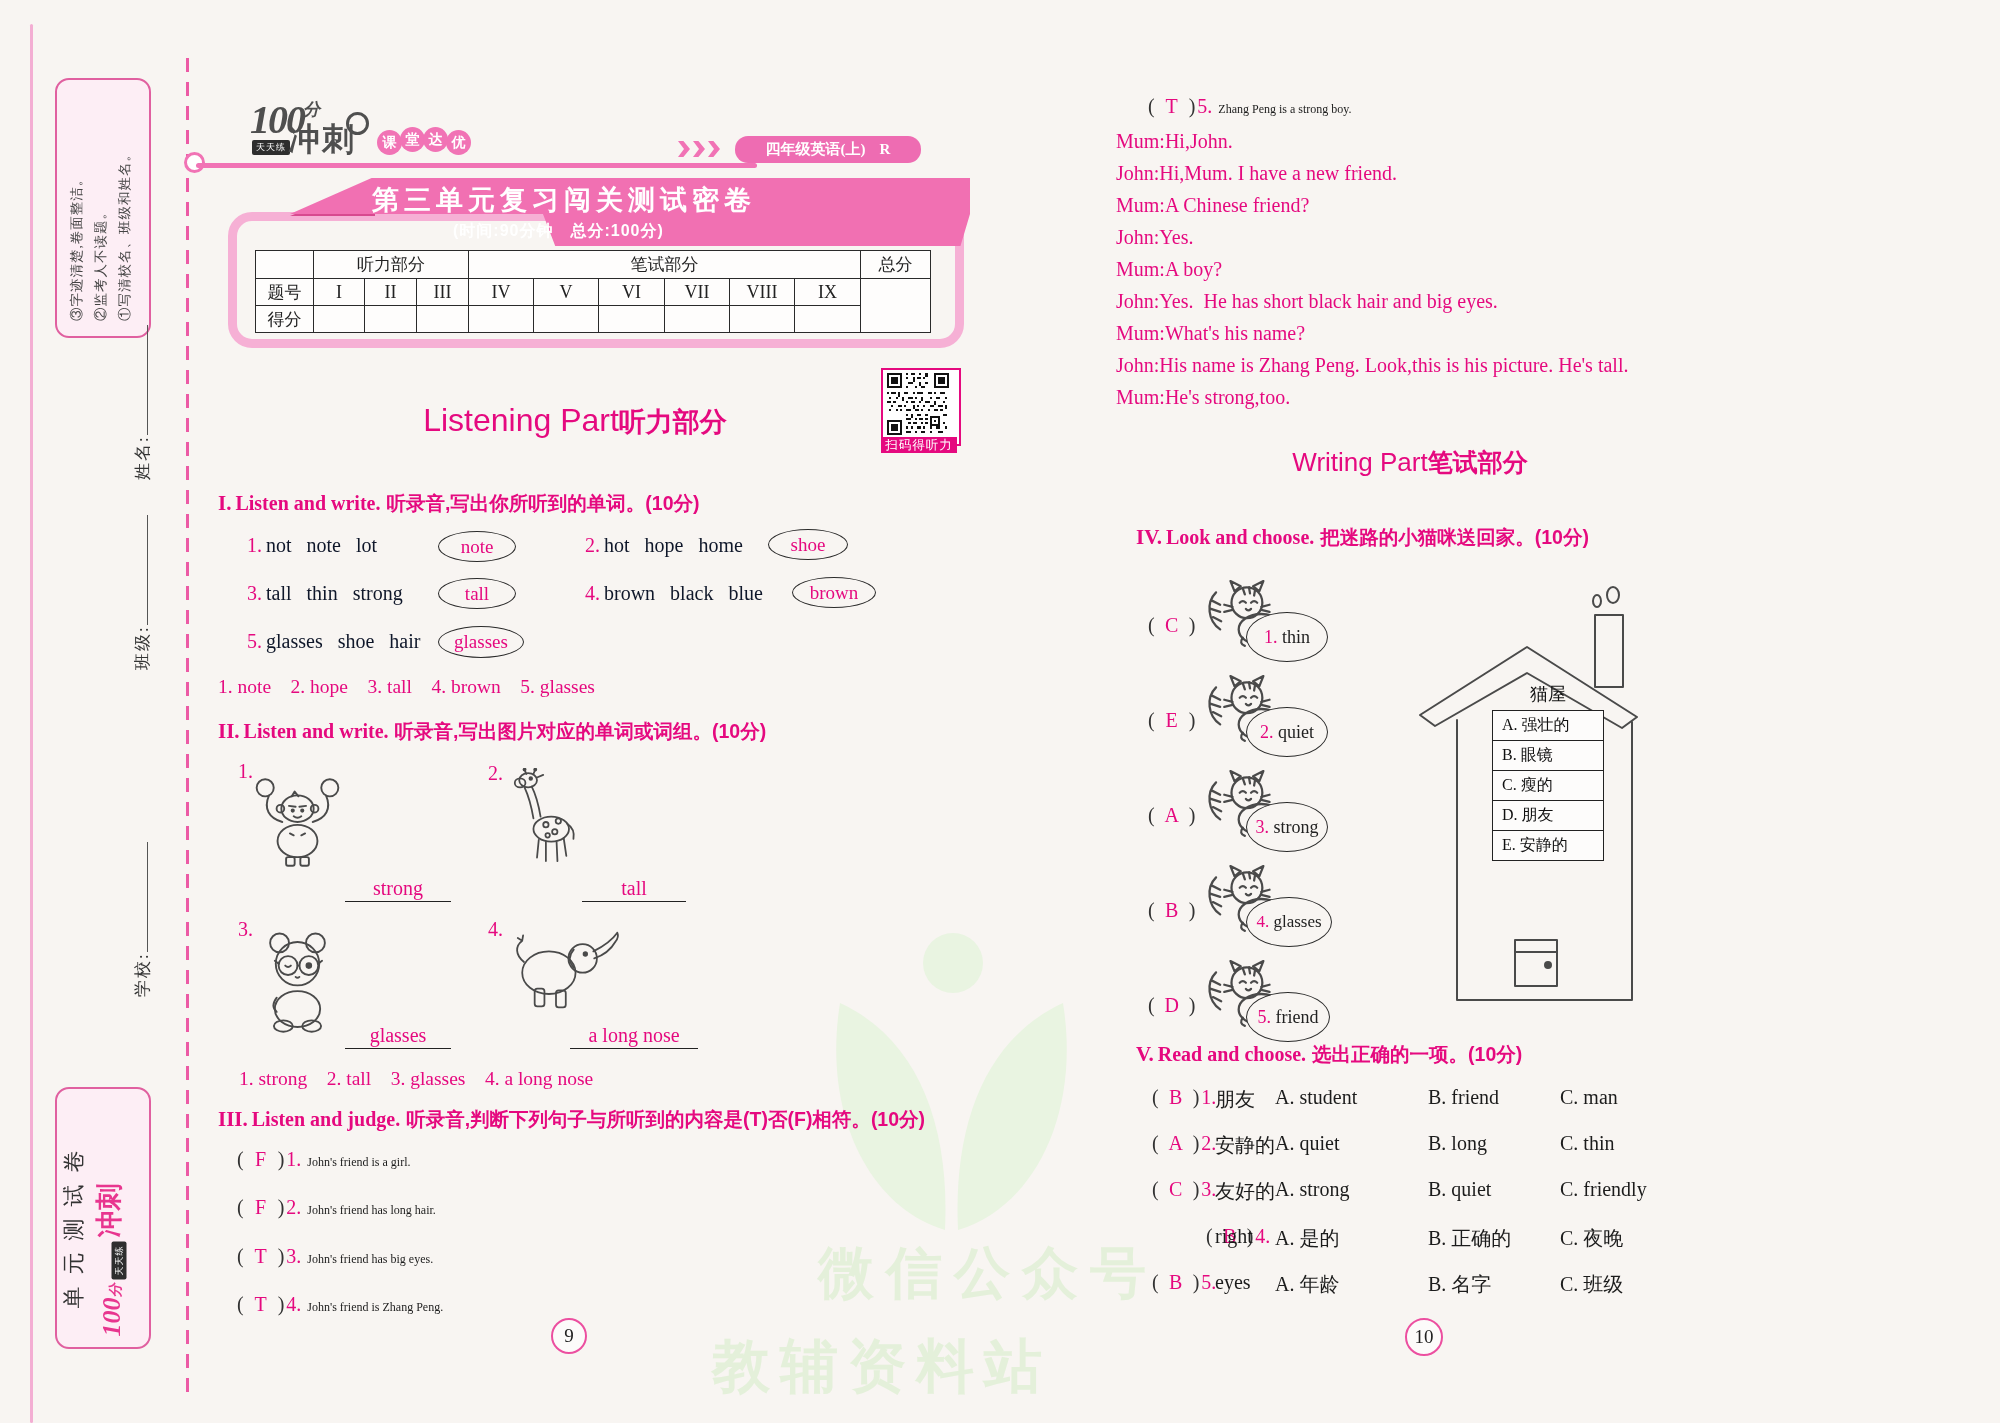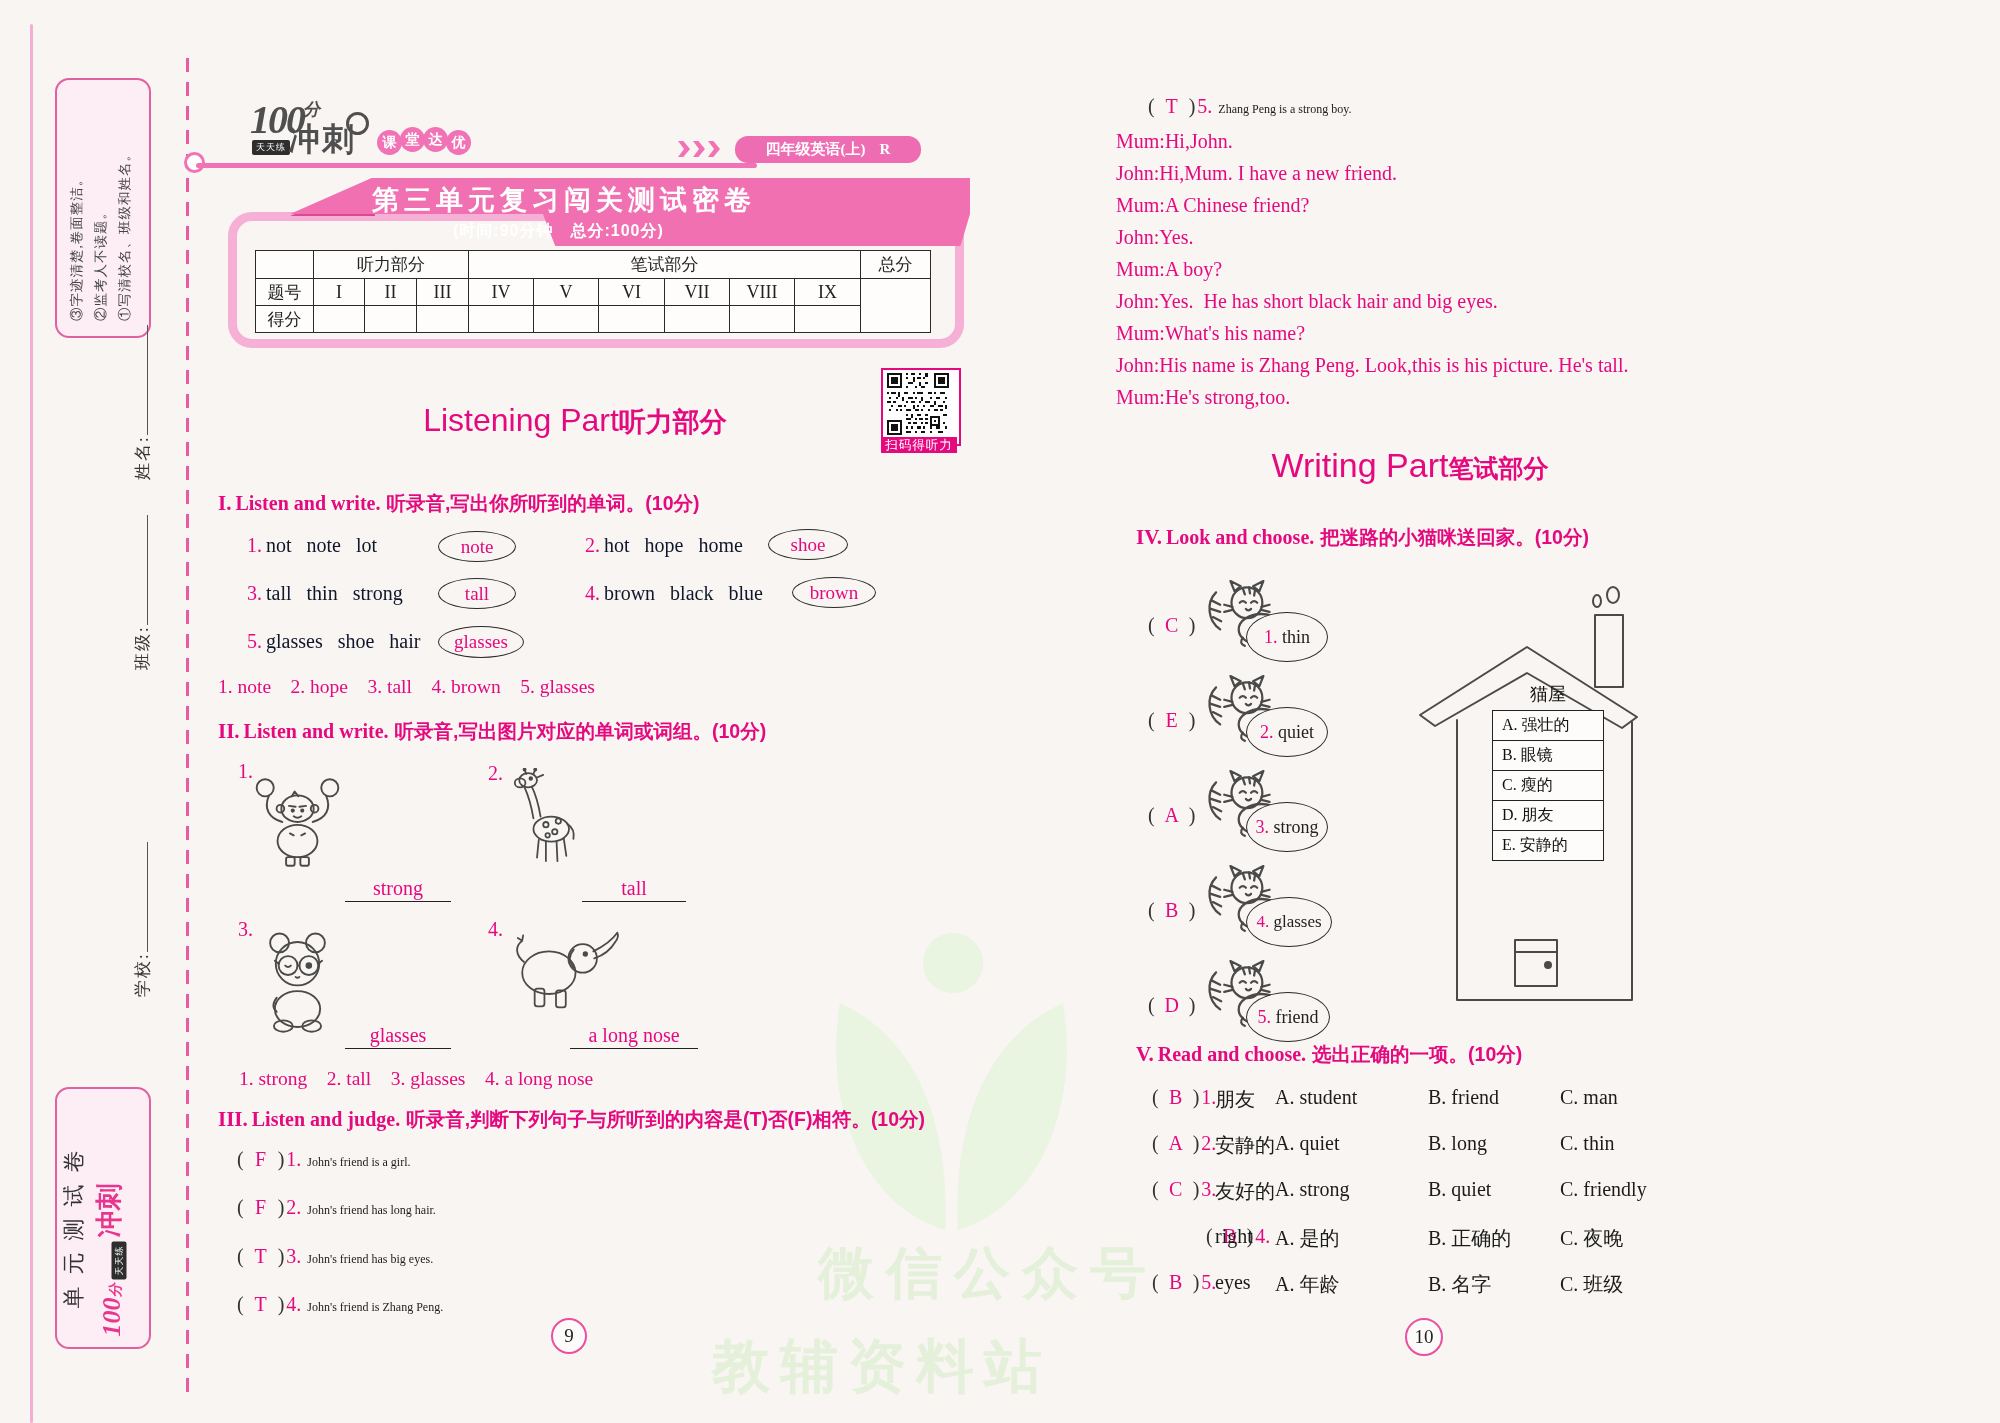--- a/index.html
+++ b/index.html
@@ -344,21 +344,21 @@
   <div class="abs dlg" style="left:1116px;top:162px;">John:Hi,Mum. I have a new friend.</div>
   <div class="abs dlg" style="left:1116px;top:194px;">Mum:A Chinese friend?</div>
   <div class="abs dlg" style="left:1116px;top:226px;">John:Yes.</div>
   <div class="abs dlg" style="left:1116px;top:258px;">Mum:A boy?</div>
   <div class="abs dlg" style="left:1116px;top:290px;">John:Yes.  He has short black hair and big eyes.</div>
   <div class="abs dlg" style="left:1116px;top:322px;">Mum:What's his name?</div>
   <div class="abs dlg" style="left:1116px;top:354px;">John:His name is Zhang Peng. Look,this is his picture. He's tall.</div>
   <div class="abs dlg" style="left:1116px;top:386px;">Mum:He's strong,too.</div>
 
   <div class="abs" style="left:1110px;top:446px;width:600px;text-align:center;">
-    <span class="part-title-en" style="font-size:34px;">Writing Part</span><span class="part-title-zh" style="font-size:25px;">笔试部分</span>
+    <span class="part-title-en" style="font-size:26px;">Writing Part</span><span class="part-title-zh" style="font-size:25px;">笔试部分</span>
   </div>
 
   <div class="abs sec-head" style="left:1136px;top:524px;">
     <span class="sec-no">IV.</span><span class="sec-en">Look and choose.</span><span class="sec-zh">把迷路的小猫咪送回家。</span><span class="sec-zh">(10分)</span>
   </div>
 
   <svg width="0" height="0" style="position:absolute;">
     <defs>
       <g id="catsym" stroke="#4a4a4a" fill="none" stroke-width="2.2" stroke-linecap="round" stroke-linejoin="round">
         <path d="M16,50 C4,42 2,24 12,14 M8,22 l8,4 M7,30 l9,3 M9,38 l8,4"></path>

